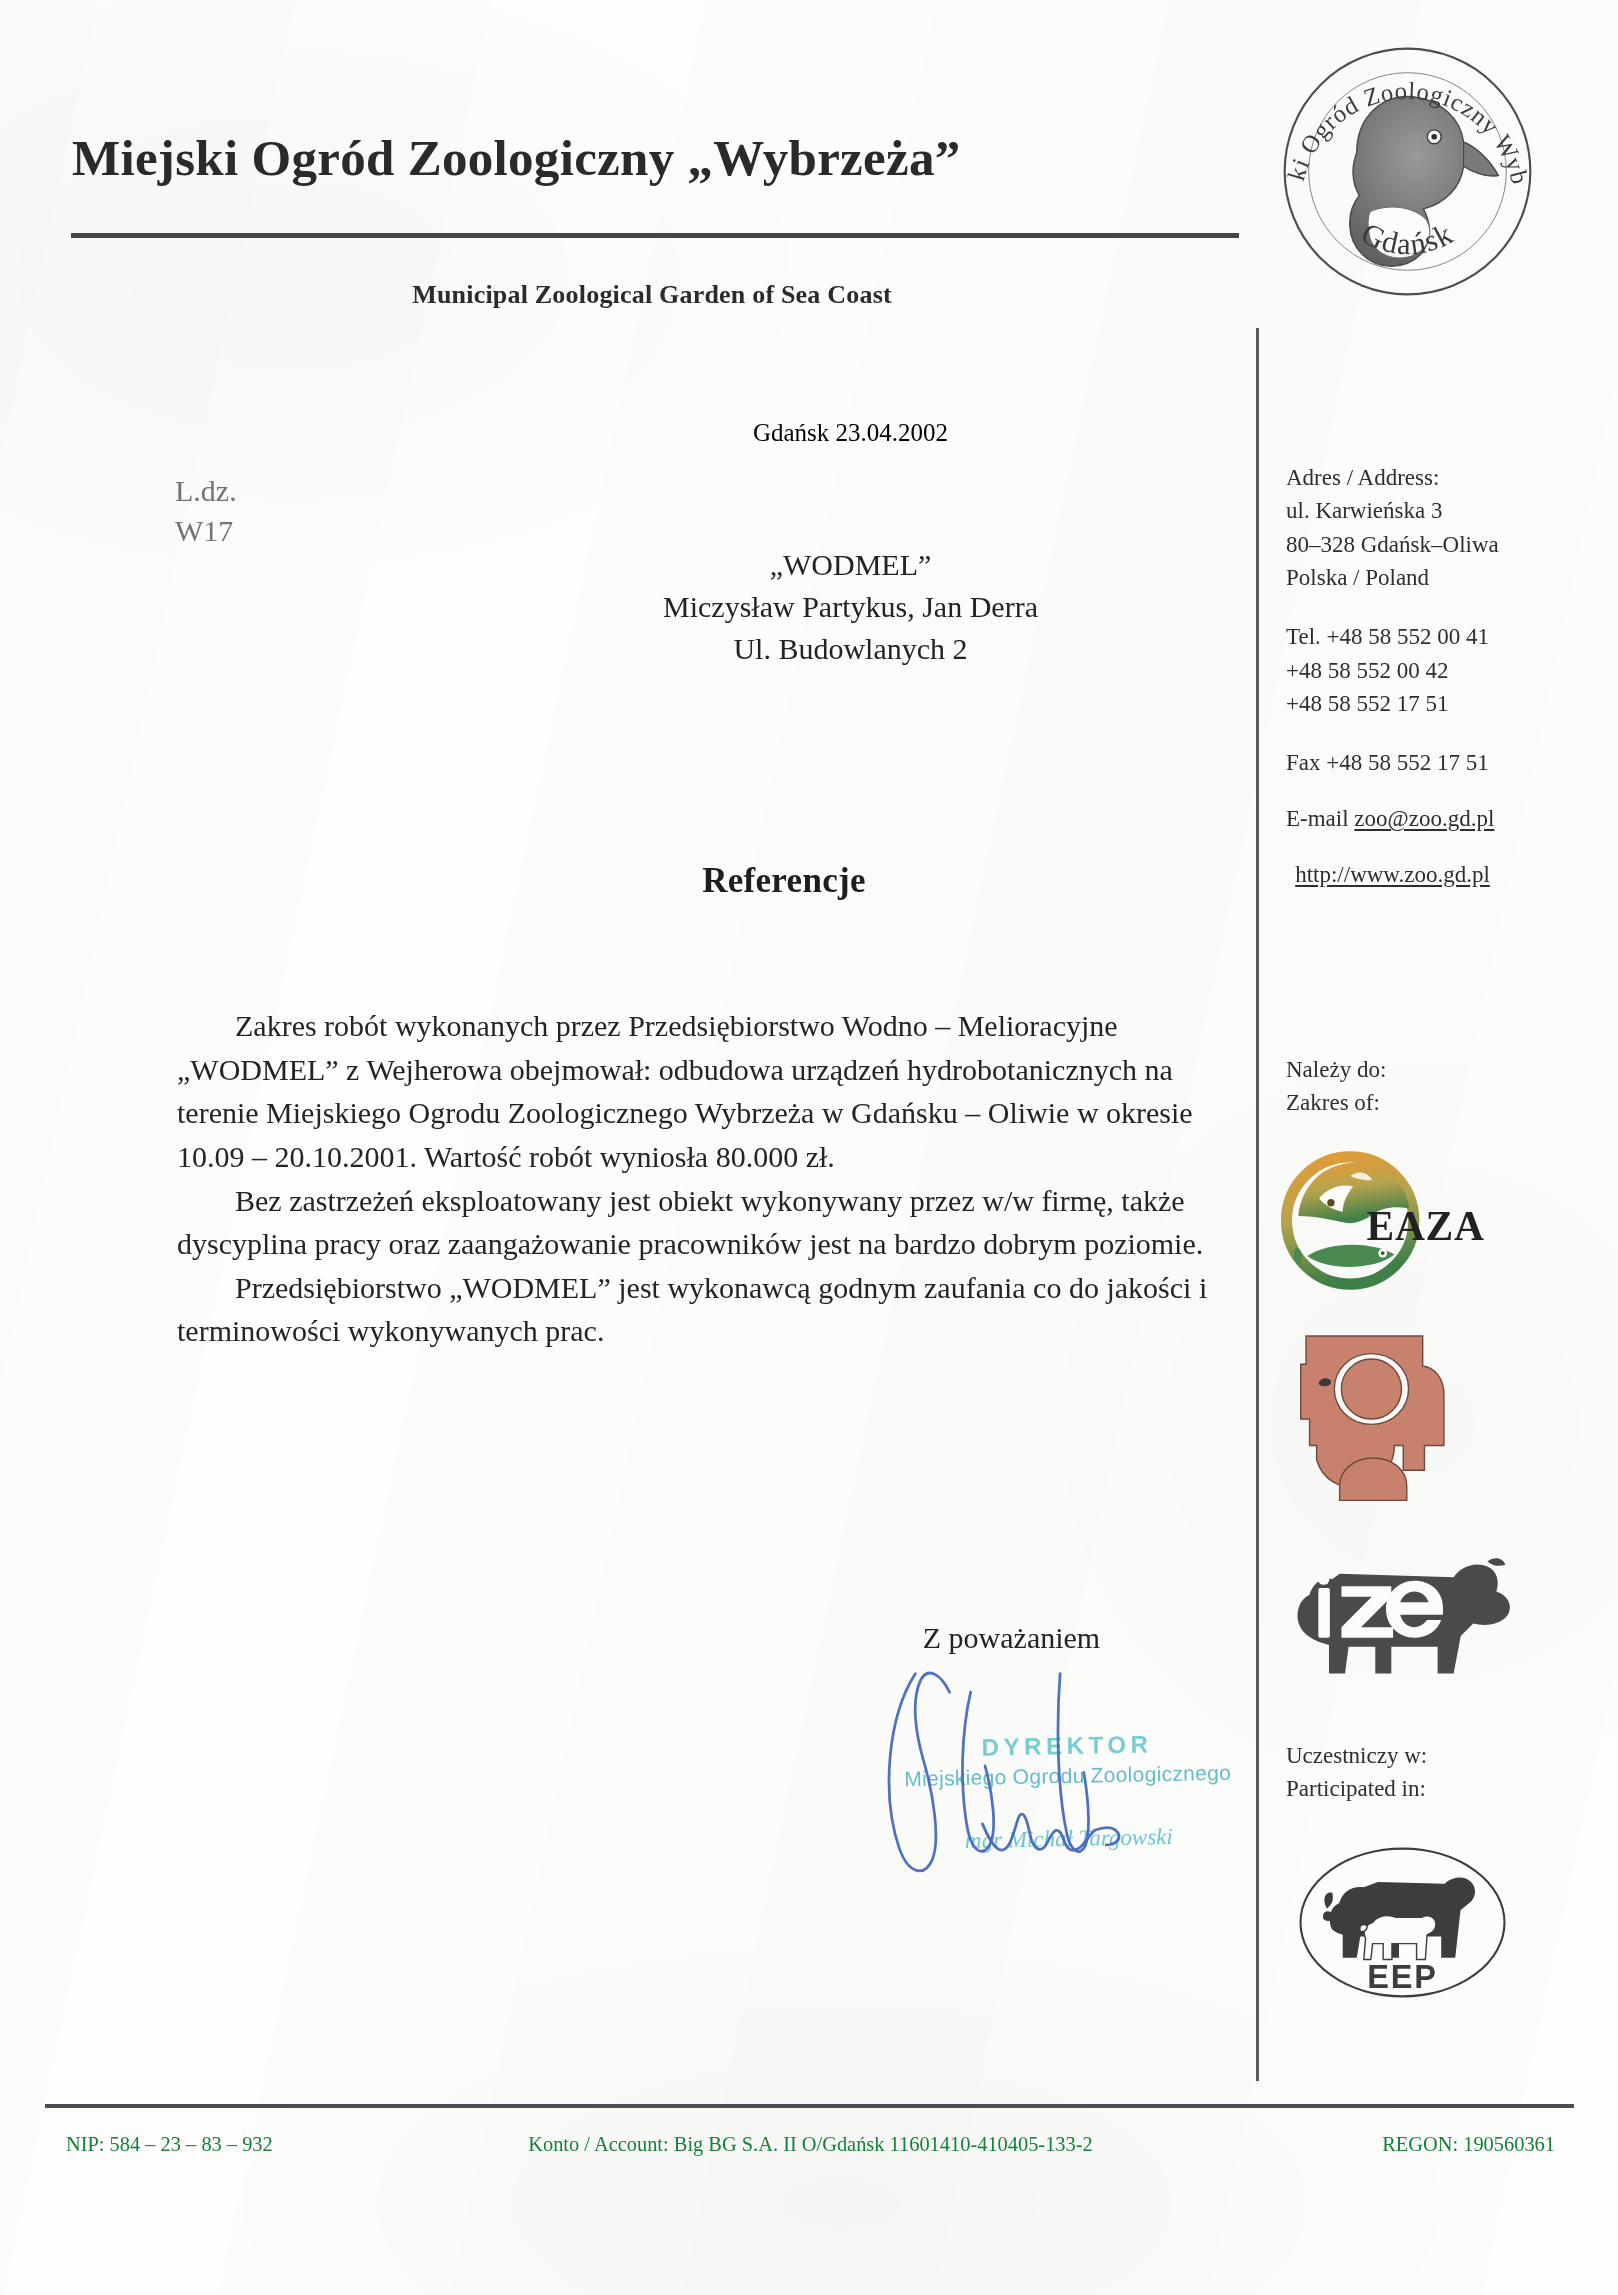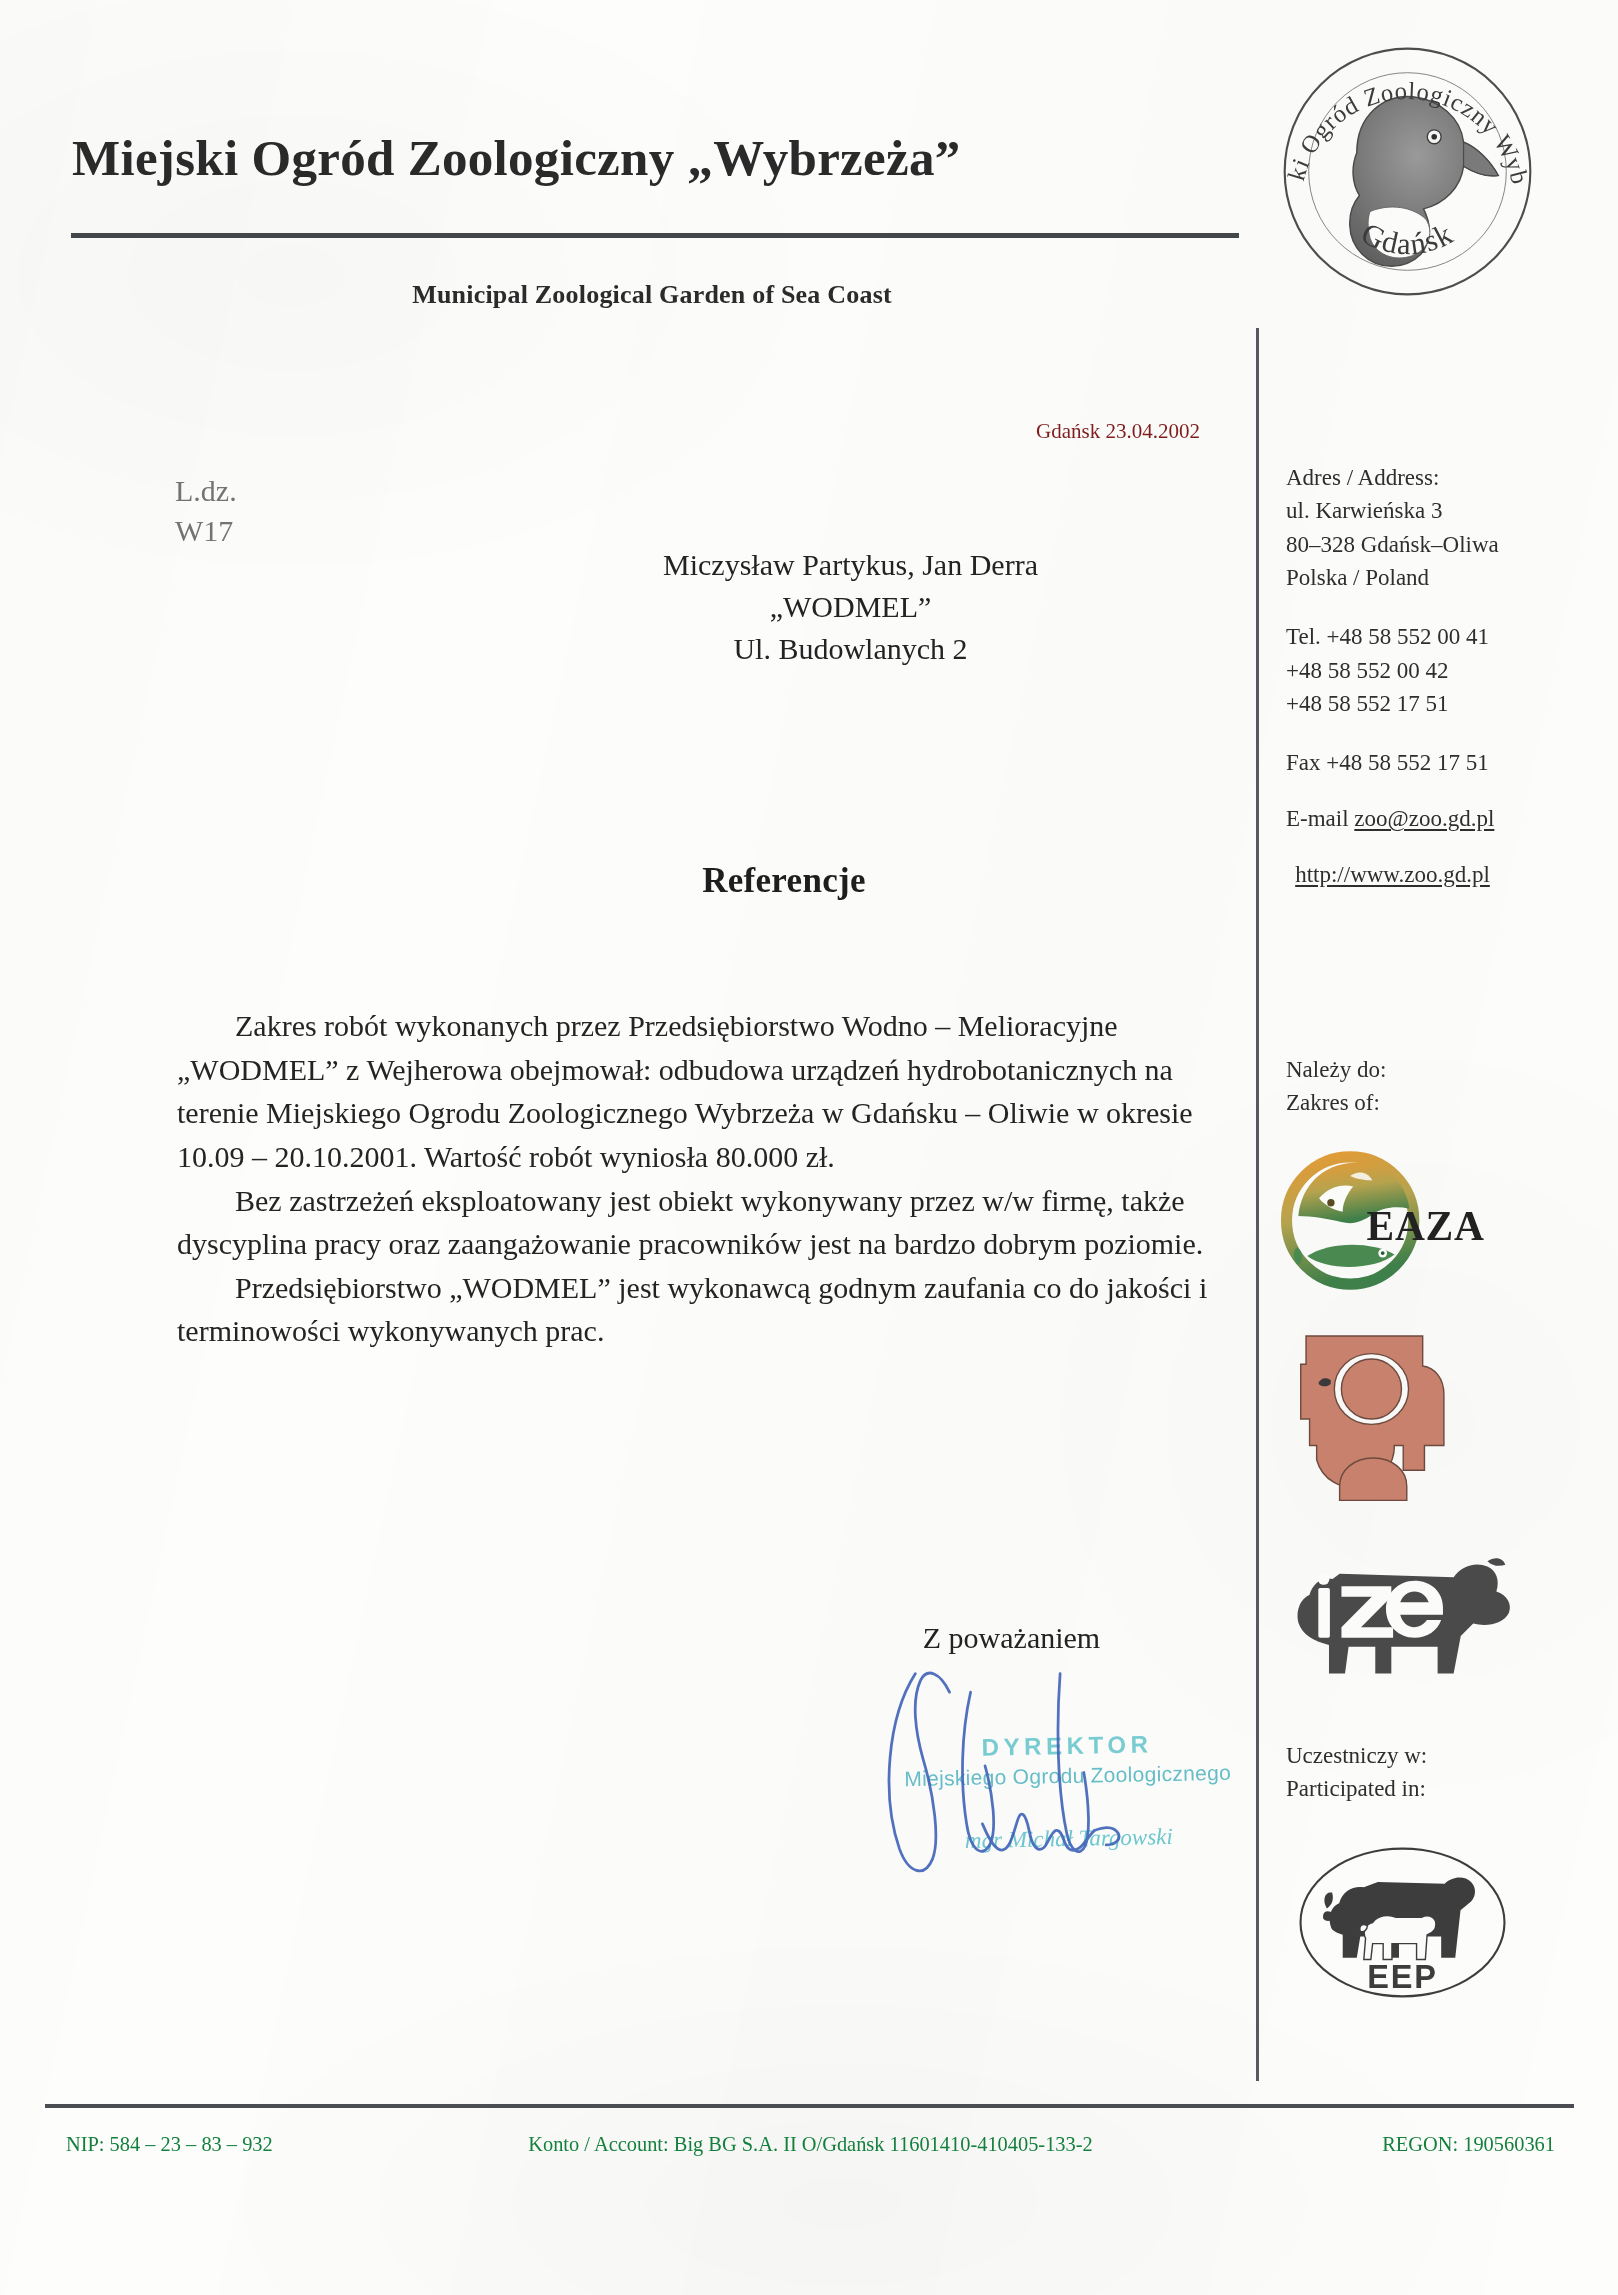--- a/index.html
+++ b/index.html
@@ -89,23 +89,23 @@
     height: 4px;
     background: #4a4d51;
   }
 
   
   .date-line {
     position: absolute;
     left: 501px;
     top: 419px;
     width: 699px;
-    text-align: right;
-    font-size: 21px;
-    color: #7f1d1d;
+    text-align: center;
+    font-size: 25px;
+    color: #000000;
   }
   .ref-no {
     position: absolute;
     left: 175px;
     top: 471px;
     font-size: 30px;
     line-height: 1.32;
     color: #737373;
   }
   .recipient {
@@ -331,22 +331,22 @@
   <div class="footer-rule"></div>
 
   <div class="date-line">Gdańsk 23.04.2002</div>
 
   <div class="ref-no">
     <div>L.dz.</div>
     <div>W17</div>
   </div>
 
   <div class="recipient">
+    <div>„WODMEL”</div>
     <div>Miczysław Partykus, Jan Derra</div>
-    <div>„WODMEL”</div>
     <div>Ul. Budowlanych 2</div>
   </div>
 
   <div class="doc-title">Referencje</div>
 
   <div class="body-block">
     <p>Zakres robót wykonanych przez Przedsiębiorstwo Wodno – Melioracyjne „WODMEL” z Wejherowa obejmował: odbudowa urządzeń hydrobotanicznych na terenie Miejskiego Ogrodu Zoologicznego Wybrzeża w Gdańsku – Oliwie w okresie 10.09 – 20.10.2001. Wartość robót wyniosła 80.000 zł.</p>
     <p>Bez zastrzeżeń eksploatowany jest obiekt wykonywany przez w/w firmę, także dyscyplina pracy oraz zaangażowanie pracowników jest na bardzo dobrym poziomie.</p>
     <p>Przedsiębiorstwo „WODMEL” jest wykonawcą godnym zaufania co do jakości i terminowości wykonywanych prac.</p>
   </div>

